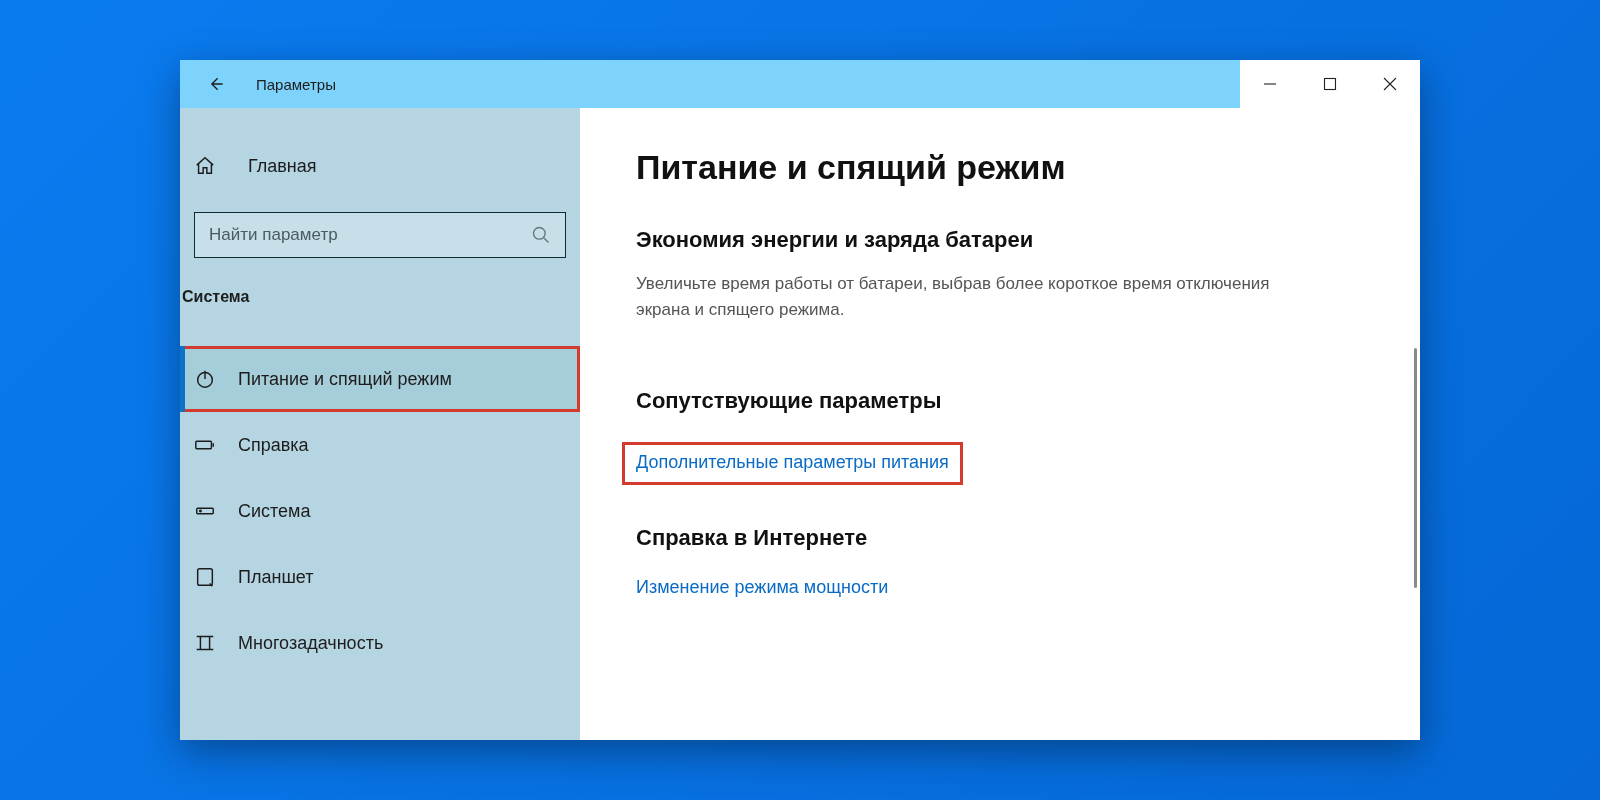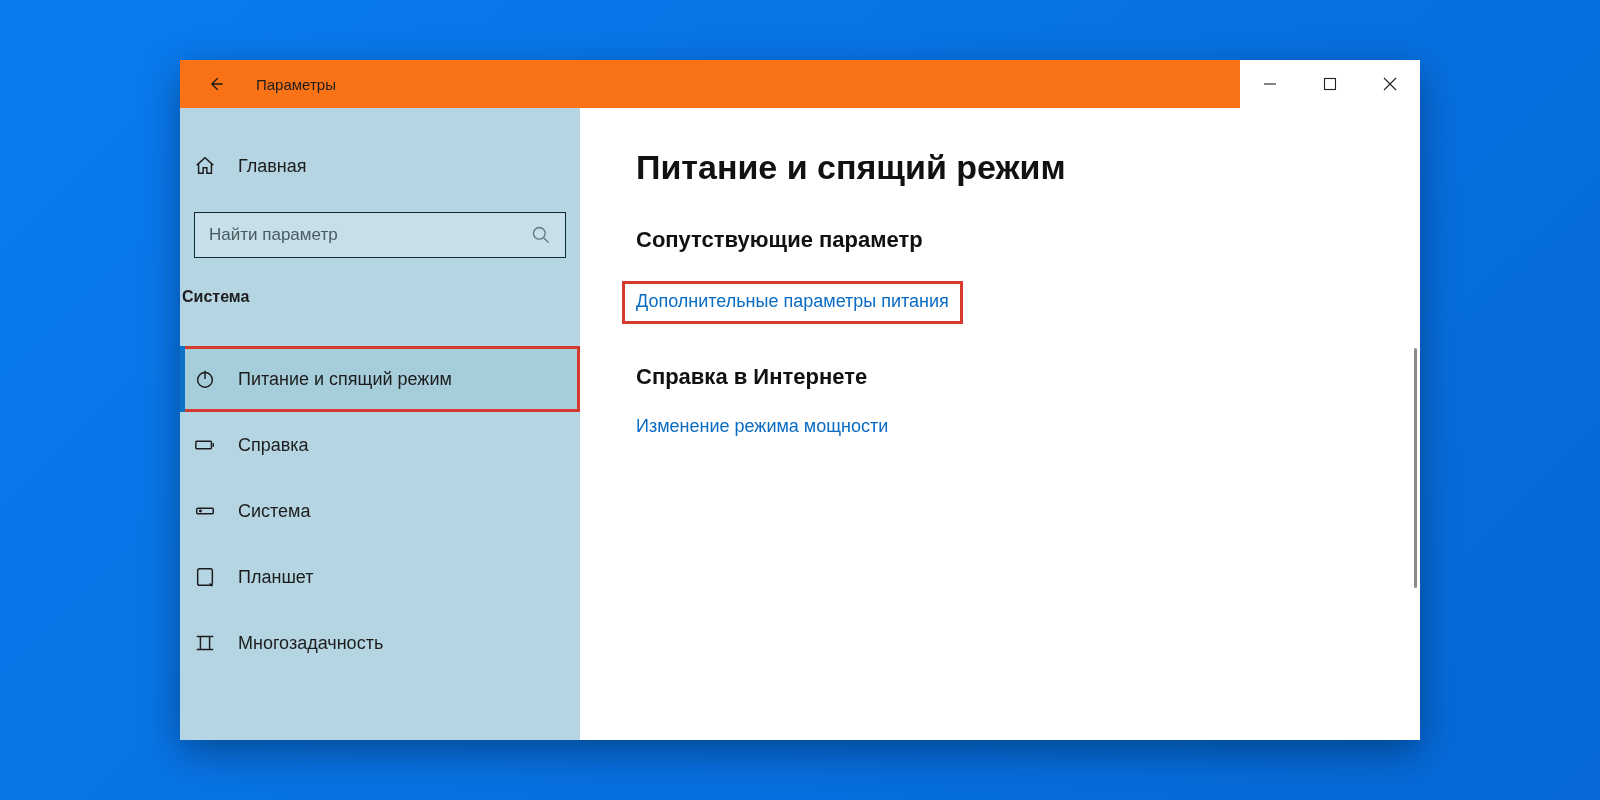--- a/index.html
+++ b/index.html
@@ -12,21 +12,21 @@
     .window {
       width: 1240px; height: 680px;
       background: #ffffff;
       box-shadow: 0 12px 36px rgba(0,0,0,0.35);
       display: flex; flex-direction: column;
       position: relative;
     }
     .titlebar {
       height: 48px; display: flex; align-items: center;
       padding-left: 16px;
-      background: #f97316;
+      background: #7dd3fc;
     }
     .titlebar .back {
       width: 40px; height: 40px; display: flex; align-items: center; justify-content: center;
       cursor: pointer;
     }
     .titlebar .back svg { width: 20px; height: 20px; }
     .titlebar .title {
       margin-left: 20px; font-size: 15px; color: #1d1d1d;
     }
     .win-controls {
@@ -41,21 +41,21 @@
     .win-btn svg { width: 14px; height: 14px; }
     .body {
       flex: 1; display: flex; min-height: 0;
     }
     .sidebar {
       width: 400px; background: #b5d5e2;
       padding-top: 38px;
       display: flex; flex-direction: column;
     }
     .home-row {
-      display: flex; align-items: center; gap: 22px;
+      display: flex; align-items: center; gap: 32px;
       padding: 0 14px; margin-bottom: 26px; height: 40px;
     }
     .home-row .icon { width: 22px; height: 22px; display:flex; align-items:center; justify-content:center; }
     .home-row .label { font-size: 18px; color: #1d1d1d; }
     .search-wrap {
       margin: 0 14px 30px 14px;
       height: 46px; border: 1px solid #102a33;
       background: #c6dfe8;
       display: flex; align-items: center; padding: 0 14px;
     }
@@ -213,23 +213,27 @@
               </svg>
           </span>
           <span>Многозадачность</span>
         </div>
       </div>
     </div>
 
     <div class="main">
       <div class="page-title">Питание и спящий режим</div>
 
-
       <div>
-        <div class="sub-h">Сопутствующие параметр</div>
+        <div class="sub-h">Экономия энергии и заряда батареи</div>
+        <div class="desc">Увеличьте время работы от батареи, выбрав более короткое время отключения экрана и спящего режима.</div>
+      </div>
+
+      <div>
+        <div class="sub-h">Сопутствующие параметры</div>
         <div class="link-box highlight-red">
           <span class="link">Дополнительные параметры питания</span>
         </div>
       </div>
 
       <div class="help-section">
         <div class="sub-h">Справка в Интернете</div>
         <span class="link">Изменение режима мощности</span>
       </div>
 

